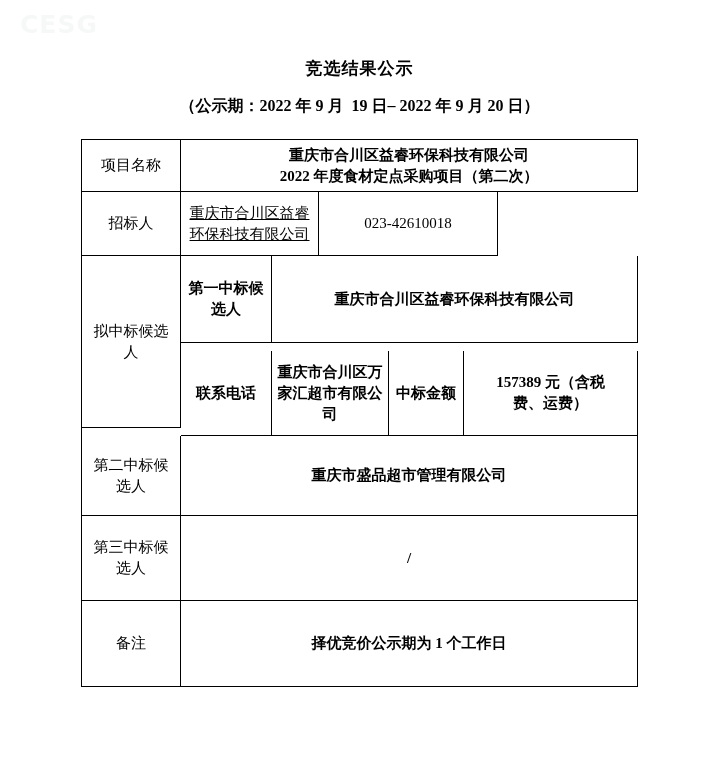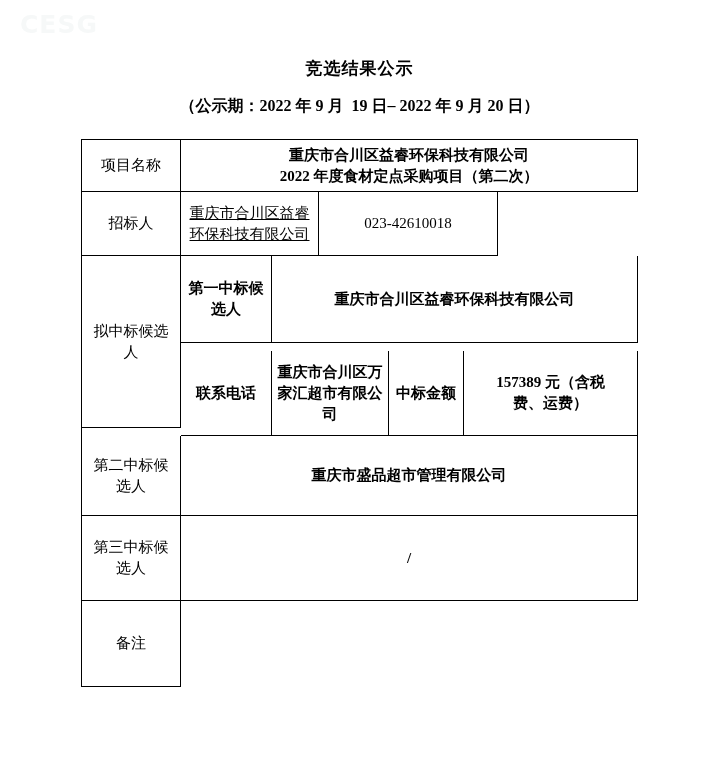--- a/index.html
+++ b/index.html
@@ -124,16 +124,17 @@
     </div>
 
     <div class="trow">
       <div class="cell w99 h85">第三中标候
 选人</div>
       <div class="cell w457 h85">/</div>
     </div>
 
     <div class="trow">
       <div class="cell w99 h86">备注</div>
+      <div class="cell w457 h86">择优竞价公示期为 1 个工作日</div>
     </div>
 
   </div>
 </div>
 
 </body></html>

